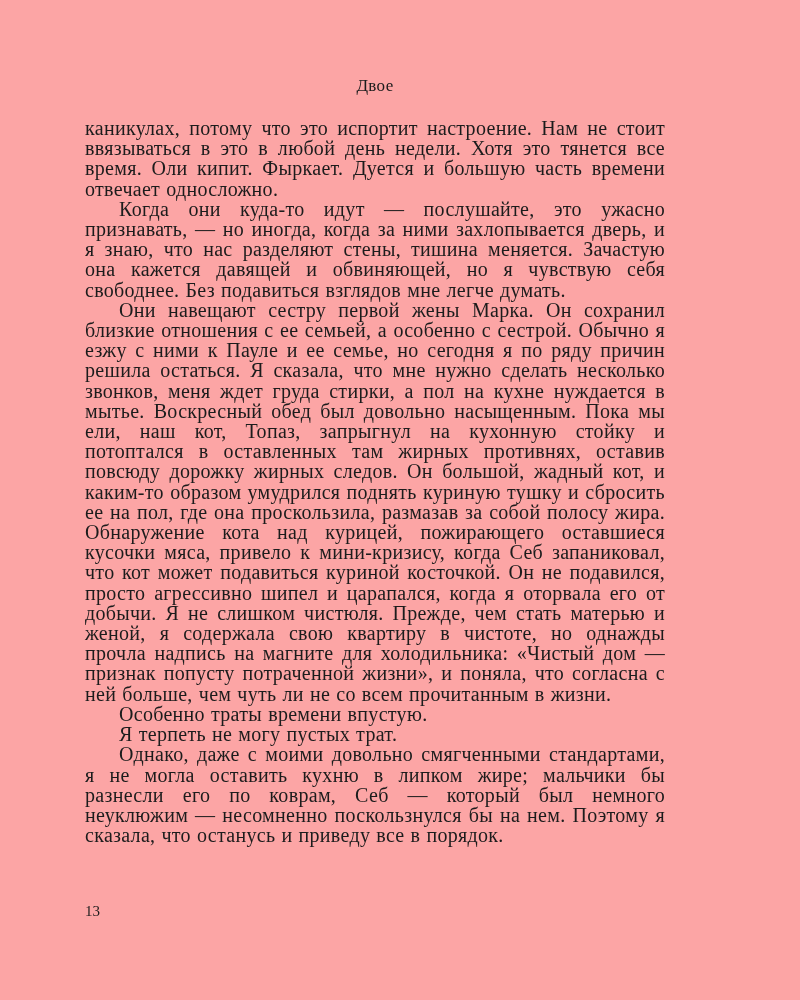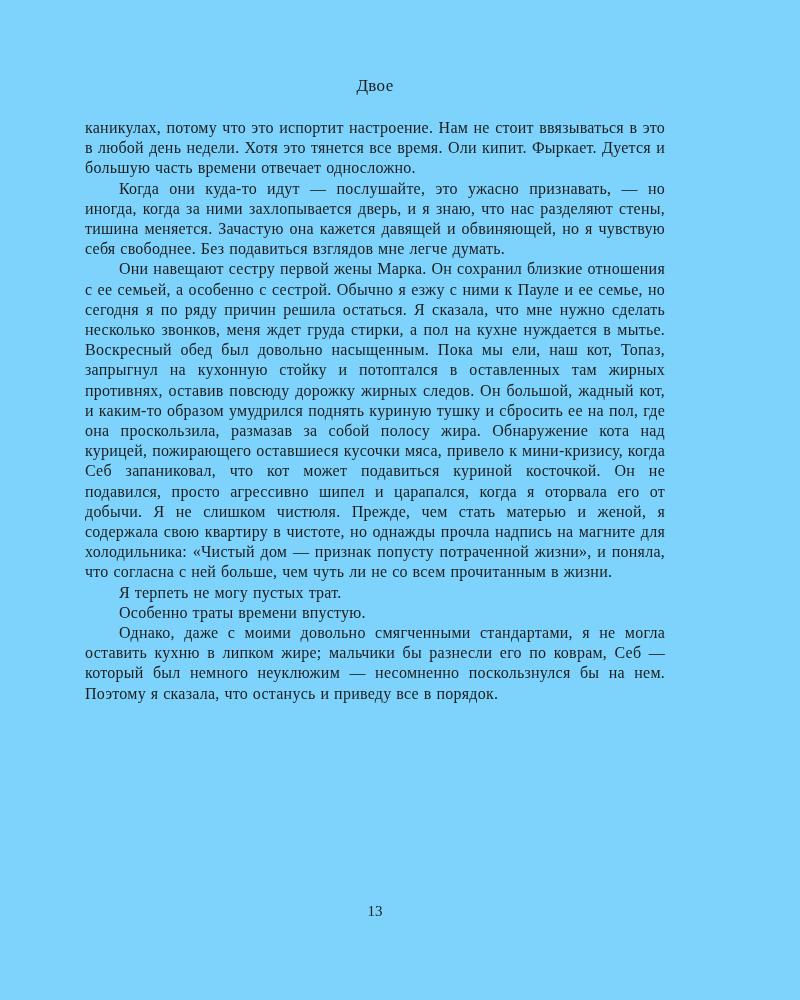--- a/index.html
+++ b/index.html
@@ -4,75 +4,74 @@
 <style>
   html, body {
     margin: 0;
     padding: 0;
     background: #ffffff;
   }
   .page {
     position: relative;
     width: 800px;
     height: 1000px;
-    background: #7dd3fc;
+    background: #fca5a5;
     font-family: "Liberation Serif", "DejaVu Serif", serif;
     color: #1c1c1c;
     overflow: hidden;
   }
   .running-head {
     position: absolute;
     top: 76px;
     left: 85px;
     width: 580px;
     text-align: center;
     font-size: 17px;
     font-weight: 500;
     letter-spacing: 0.02em;
   }
   .text-block {
     position: absolute;
     top: 118px;
     left: 85px;
     width: 580px;
     text-align: justify;
-    font-size: 16px;
+    font-size: 20px;
     line-height: 20.2px;
     font-weight: 500;
     letter-spacing: 0.015em;
     word-spacing: 0.04em;
   }
   .text-block p {
     margin: 0;
     padding: 0;
   }
   .text-block p.indent {
     text-indent: 34px;
   }
   .folio {
     position: absolute;
     top: 903px;
     left: 85px;
     width: 580px;
-    text-align: center;
     font-size: 15px;
     font-weight: 500;
   }
 </style>
 </head>
 <body>
 
 <div class="page">
 
   <div class="running-head">Двое</div>
 
   <div class="text-block">
     <p>каникулах, потому что это испортит настроение. Нам не стоит ввязываться в это в любой день недели. Хотя это тянется все время. Оли кипит. Фыркает. Дуется и большую часть времени отвечает односложно.</p>
     <p class="indent">Когда они куда-то идут — послушайте, это ужасно признавать, — но иногда, когда за ними захлопывается дверь, и я знаю, что нас разделяют стены, тишина меняется. Зачастую она кажется давящей и обвиняющей, но я чувствую себя свободнее. Без подавиться взглядов мне легче думать.</p>
     <p class="indent">Они навещают сестру первой жены Марка. Он сохранил близкие отношения с ее семьей, а особенно с сестрой. Обычно я езжу с ними к Пауле и ее семье, но сегодня я по ряду причин решила остаться. Я сказала, что мне нужно сделать несколько звонков, меня ждет груда стирки, а пол на кухне нуждается в мытье. Воскресный обед был довольно насыщенным. Пока мы ели, наш кот, Топаз, запрыгнул на кухонную стойку и потоптался в оставленных там жирных противнях, оставив повсюду дорожку жирных следов. Он большой, жадный кот, и каким-то образом умудрился поднять куриную тушку и сбросить ее на пол, где она проскользила, размазав за собой полосу жира. Обнаружение кота над курицей, пожирающего оставшиеся кусочки мяса, привело к мини-кризису, когда Себ запаниковал, что кот может подавиться куриной косточкой. Он не подавился, просто агрессивно шипел и царапался, когда я оторвала его от добычи. Я не слишком чистюля. Прежде, чем стать матерью и женой, я содержала свою квартиру в чистоте, но однажды прочла надпись на магните для холодильника: «Чистый дом — признак попусту потраченной жизни», и поняла, что согласна с ней больше, чем чуть ли не со всем прочитанным в жизни.</p>
+    <p class="indent">Особенно траты времени впустую.</p>
     <p class="indent">Я терпеть не могу пустых трат.</p>
-    <p class="indent">Особенно траты времени впустую.</p>
     <p class="indent">Однако, даже с моими довольно смягченными стандартами, я не могла оставить кухню в липком жире; мальчики бы разнесли его по коврам, Себ — который был немного неуклюжим — несомненно поскользнулся бы на нем. Поэтому я сказала, что останусь и приведу все в порядок.</p>
   </div>
 
   <div class="folio">13</div>
 
 </div>
 
 </body></html>

